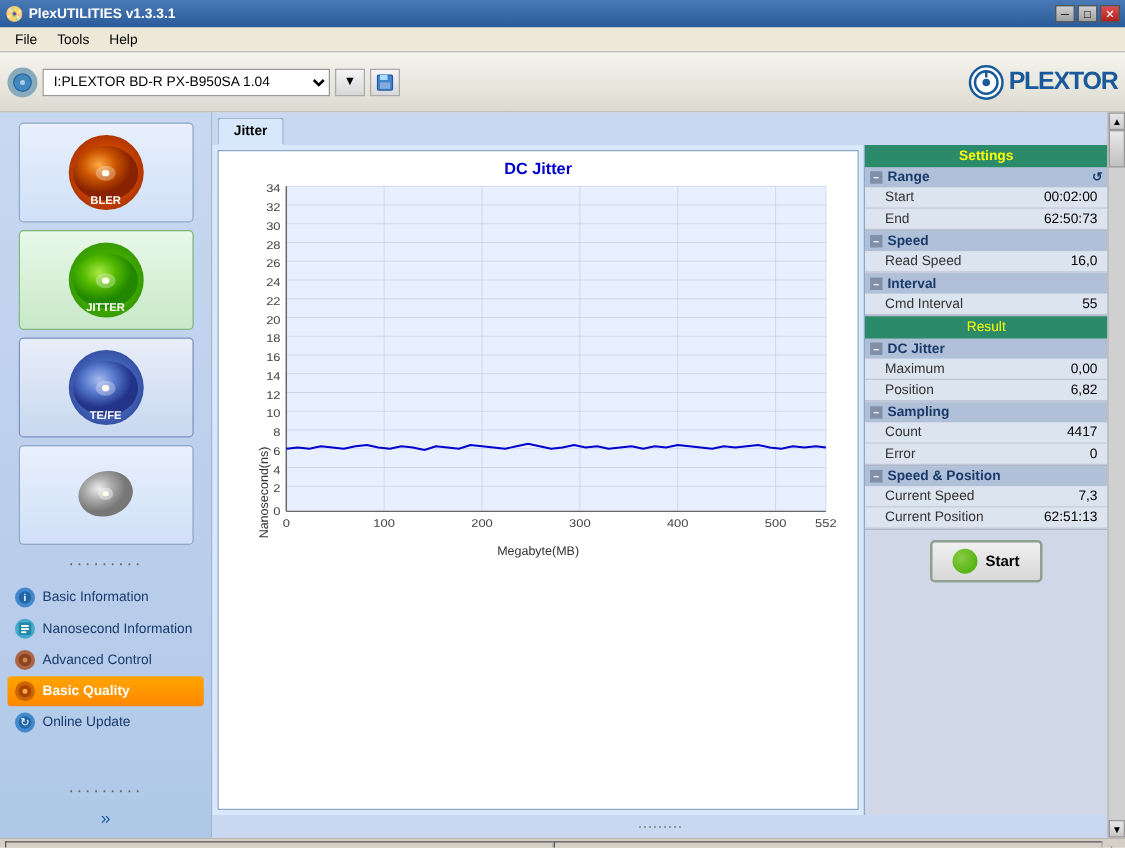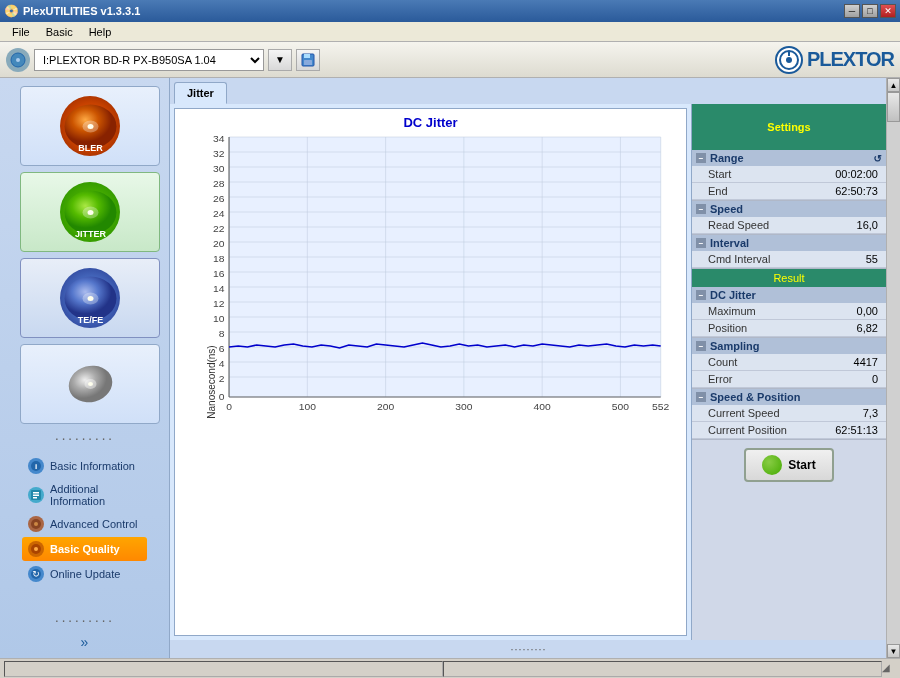--- a/index.html
+++ b/index.html
@@ -9,33 +9,33 @@
     #titlebar { background: linear-gradient(to bottom, #4a7ab5, #2a5a9a); height: 22px; display: flex; align-items: center; justify-content: space-between; padding: 0 4px; }
     #titlebar-title { color: white; font-size: 11px; font-weight: bold; display: flex; align-items: center; gap: 4px; }
     #titlebar-controls { display: flex; gap: 2px; }
     .title-btn { width: 16px; height: 14px; background: linear-gradient(to bottom, #d0d0d0, #a0a0a0); border: 1px solid #555; font-size: 9px; display: flex; align-items: center; justify-content: center; cursor: pointer; color: #000; }
 
     
     #menubar { background: #ece9d8; height: 20px; display: flex; align-items: center; padding: 0 4px; border-bottom: 1px solid #b0b0b0; }
     .menu-item { padding: 2px 8px; font-size: 11px; cursor: pointer; color: #000; }
 
     
-    #toolbar { background: linear-gradient(to bottom, #f5f4ee, #dddbd0); height: 36px; display: flex; align-items: center; padding: 0 6px; border-bottom: 1px solid #b0b0b0; gap: 4px; }
+    #toolbar { background: linear-gradient(to bottom, #f5f4ee, #dddbd0); height: 48px; display: flex; align-items: center; padding: 0 6px; border-bottom: 1px solid #b0b0b0; gap: 4px; }
     #drive-icon { width: 24px; height: 24px; background: #8ab; border-radius: 12px; display: flex; align-items: center; justify-content: center; }
     #drive-select { width: 230px; height: 22px; border: 1px solid #999; background: white; font-size: 11px; padding: 1px 4px; }
     .toolbar-btn { width: 24px; height: 22px; background: linear-gradient(to bottom, #f5f5f5, #d8d8d8); border: 1px solid #aaa; display: flex; align-items: center; justify-content: center; cursor: pointer; font-size: 10px; }
     #plextor-logo { margin-left: auto; display: flex; align-items: center; gap: 4px; }
     #logo-circle { width: 28px; height: 28px; border: 2px solid #1a5a9a; border-radius: 50%; display: flex; align-items: center; justify-content: center; background: white; }
     #logo-text { color: #1a5a9a; font-size: 18px; font-weight: bold; font-family: Arial; }
 
     
     #main { display: flex; height: calc(678px - 22px - 20px - 36px - 20px); }
 
     
-    #sidebar { width: 170px; background: linear-gradient(to bottom, #c8d8f0, #b0c8e8); border-right: 1px solid #90a8c8; display: flex; flex-direction: column; padding: 6px 20px; gap: 2px; overflow: hidden; }
+    #sidebar { width: 170px; background: linear-gradient(to bottom, #c8d8f0, #b0c8e8); border-right: 1px solid #90a8c8; display: flex; flex-direction: column; padding: 6px 4px; gap: 2px; overflow: hidden; }
     .disc-button { width: 140px; height: 80px; background: linear-gradient(to bottom, #e8f0fc, #d0e0f8); border: 1px solid #90a8c8; border-radius: 4px; display: flex; flex-direction: column; align-items: center; justify-content: center; cursor: pointer; margin: 2px auto; }
     .disc-img { width: 60px; height: 60px; border-radius: 50%; display: flex; align-items: center; justify-content: center; font-size: 9px; font-weight: bold; color: white; }
     .disc-bler { background: radial-gradient(circle, #ff8800, #cc4400, #882200); }
     .disc-jitter { background: radial-gradient(circle, #88cc44, #44aa00, #228800); }
     .disc-tefe { background: radial-gradient(circle, #88aadd, #4466bb, #223388); align-items: center; }
 
     .sidebar-nav { display: flex; flex-direction: column; padding: 4px 2px; gap: 1px; flex: 1; }
     .nav-item { display: flex; align-items: center; gap: 6px; padding: 4px 6px; border-radius: 3px; cursor: pointer; color: #1a3a6a; font-size: 11px; }
     .nav-item.active { background: linear-gradient(to bottom, #ffa500, #ff8800); color: white; font-weight: bold; }
     .nav-icon { width: 16px; height: 16px; border-radius: 8px; display: flex; align-items: center; justify-content: center; font-size: 8px; flex-shrink: 0; }
@@ -51,21 +51,21 @@
     .tab.active { background: #d8e8fc; font-weight: bold; color: #000; border-bottom: 1px solid #d8e8fc; }
 
     
     #chart-container { flex: 1; background: #d8e8fc; padding: 4px; display: flex; }
     #chart { flex: 1; background: white; border: 1px solid #90a8c8; position: relative; display: flex; flex-direction: column; }
     #chart-title { text-align: center; color: #0000cc; font-weight: bold; font-size: 13px; padding: 6px 0 2px; }
     #chart-svg { width: 100%; height: 100%; }
 
     
     #settings-panel { width: 195px; background: #d0d8e8; border-left: 1px solid #90a8c8; display: flex; flex-direction: column; font-size: 11px; }
-    .settings-header { background: #2a8a6a; color: #ffff00; font-weight: bold; text-align: center; padding: 17px; font-size: 11px; }
+    .settings-header { background: #2a8a6a; color: #ffff00; font-weight: bold; text-align: center; padding: 3px; font-size: 11px; }
     .settings-section { border-bottom: 1px solid #b0b8c8; }
     .settings-section-header { background: #b0c0d8; display: flex; align-items: center; padding: 2px 4px; font-weight: bold; color: #1a3a6a; gap: 4px; }
     .collapse-btn { width: 10px; height: 10px; background: #8090a8; border: 1px solid #6070888; display: flex; align-items: center; justify-content: center; font-size: 8px; color: white; cursor: pointer; flex-shrink: 0; }
     .settings-row { display: flex; justify-content: space-between; align-items: center; padding: 2px 8px 2px 16px; background: #dce4f0; border-bottom: 1px solid #c0c8d8; }
     .settings-label { color: #333; }
     .settings-value { color: #000; font-weight: normal; }
     .result-header { background: #2a8a6a; color: #ffff00; font-weight: normal; text-align: center; padding: 3px; font-size: 11px; }
     .start-btn-area { display: flex; justify-content: center; padding: 8px; }
     .start-btn { display: flex; align-items: center; gap: 6px; padding: 5px 16px; background: linear-gradient(to bottom, #f0f0f0, #d8d8d8); border: 2px solid #90a090; border-radius: 4px; cursor: pointer; font-size: 12px; font-weight: bold; }
     .start-btn-icon { width: 20px; height: 20px; border-radius: 10px; background: radial-gradient(circle at 35% 35%, #88cc44, #44aa00); }
@@ -91,21 +91,21 @@
   </div>
   <div id="titlebar-controls">
     <div class="title-btn">─</div>
     <div class="title-btn">□</div>
     <div class="title-btn" style="background:linear-gradient(to bottom,#e05050,#b02020);color:white;">✕</div>
   </div>
 </div>
 
 <div id="menubar">
   <div class="menu-item">File</div>
-  <div class="menu-item">Basic</div>
+  <div class="menu-item">Tools</div>
   <div class="menu-item">Help</div>
 </div>
 
 <div id="toolbar">
   <div id="drive-icon">
     <svg width="16" height="16" viewBox="0 0 16 16">
         <circle cx="8" cy="8" r="7" fill="#4488bb" stroke="#2266aa" stroke-width="1"></circle>
         <circle cx="8" cy="8" r="2" fill="#aaccee"></circle>
       </svg>
   </div>
@@ -221,21 +221,21 @@
       </div>
       <div class="nav-item">
         <div class="nav-icon" style="background:#44aacc;">
           <svg width="12" height="12" viewBox="0 0 12 12">
               <rect x="1" y="1" width="10" height="10" rx="1" fill="#2288aa"></rect>
               <rect x="3" y="3" width="6" height="1.5" fill="white"></rect>
               <rect x="3" y="5.5" width="6" height="1.5" fill="white"></rect>
               <rect x="3" y="8" width="4" height="1.5" fill="white"></rect>
             </svg>
         </div>
-        <span>Additional Information</span>
+        <span>Nanosecond Information</span>
       </div>
       <div class="nav-item">
         <div class="nav-icon" style="background:#aa6644;">
           <svg width="12" height="12" viewBox="0 0 12 12">
               <circle cx="6" cy="6" r="5" fill="#884422"></circle>
               <circle cx="6" cy="6" r="2" fill="#cc8844"></circle>
             </svg>
         </div>
         <span>Advanced Control</span>
       </div>
@@ -345,20 +345,21 @@
               </g>
 
               <line x1="40" y1="265" x2="415" y2="265" stroke="#666" stroke-width="1"></line>
               <line x1="40" y1="5" x2="40" y2="265" stroke="#666" stroke-width="1"></line>
 
               <polyline points="
                 40,215 48,214 56,215 64,213 72,214 80,215 88,213 96,212 104,214 112,215 120,213 128,214 136,216 144,213 152,214 160,215 168,212 176,213 184,214 192,215 200,213 208,211 216,213 224,215 232,214 240,212 248,214 256,213 264,215 272,214 280,213 288,215 296,213 304,214 312,212 320,213 328,214 336,215 344,213 352,214 360,213 368,212 376,214 384,215 392,213 400,214 408,213 415,214
               " fill="none" stroke="#0000cc" stroke-width="1.5"></polyline>
             </svg>
 
+            <div style="text-align:center;font-size:10px;color:#333;margin-top:2px;">Megabyte(MB)</div>
           </div>
         </div>
       </div>
 
       <div id="settings-panel">
         <div class="settings-header">Settings</div>
 
         <div class="settings-section">
           <div class="settings-section-header">
             <div class="collapse-btn">−</div>

